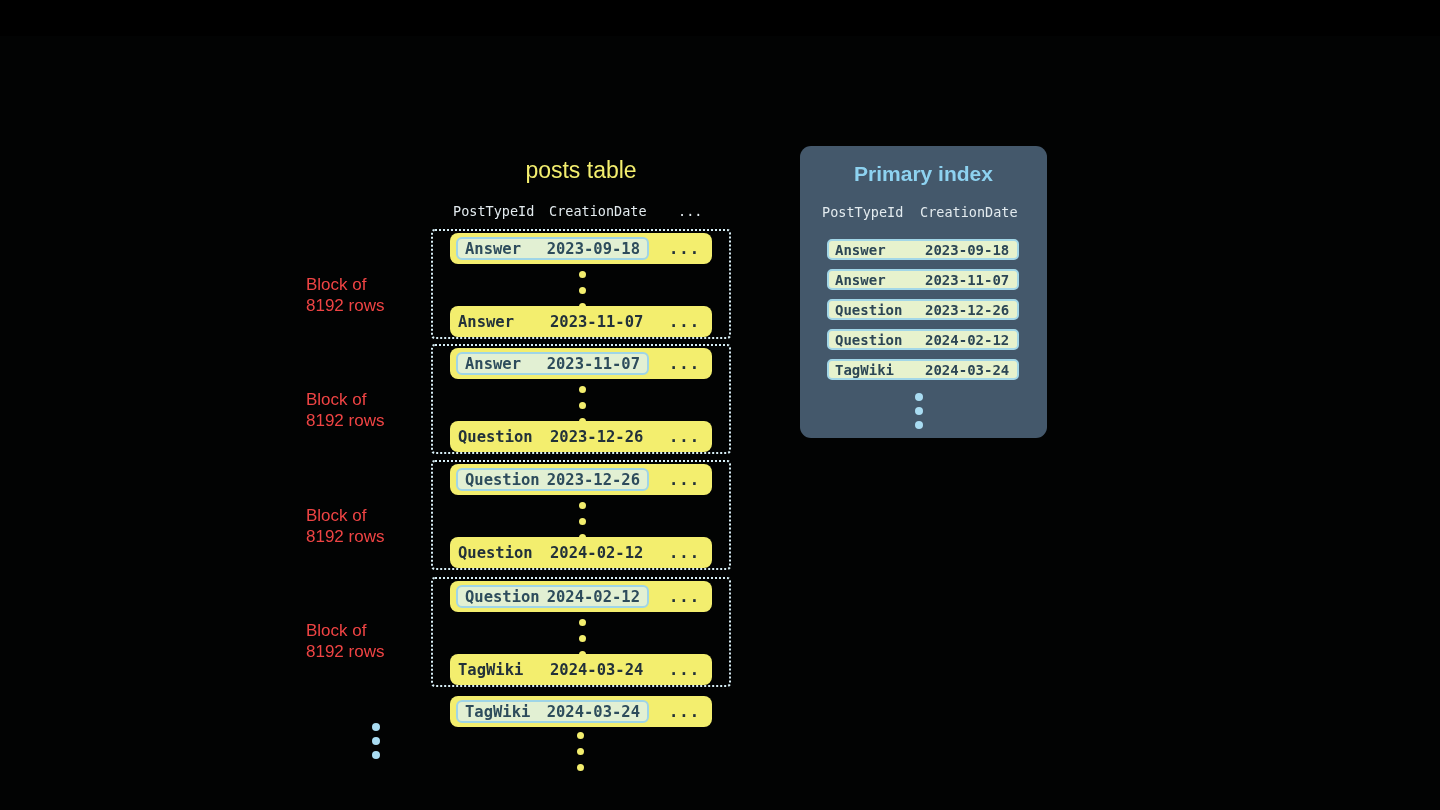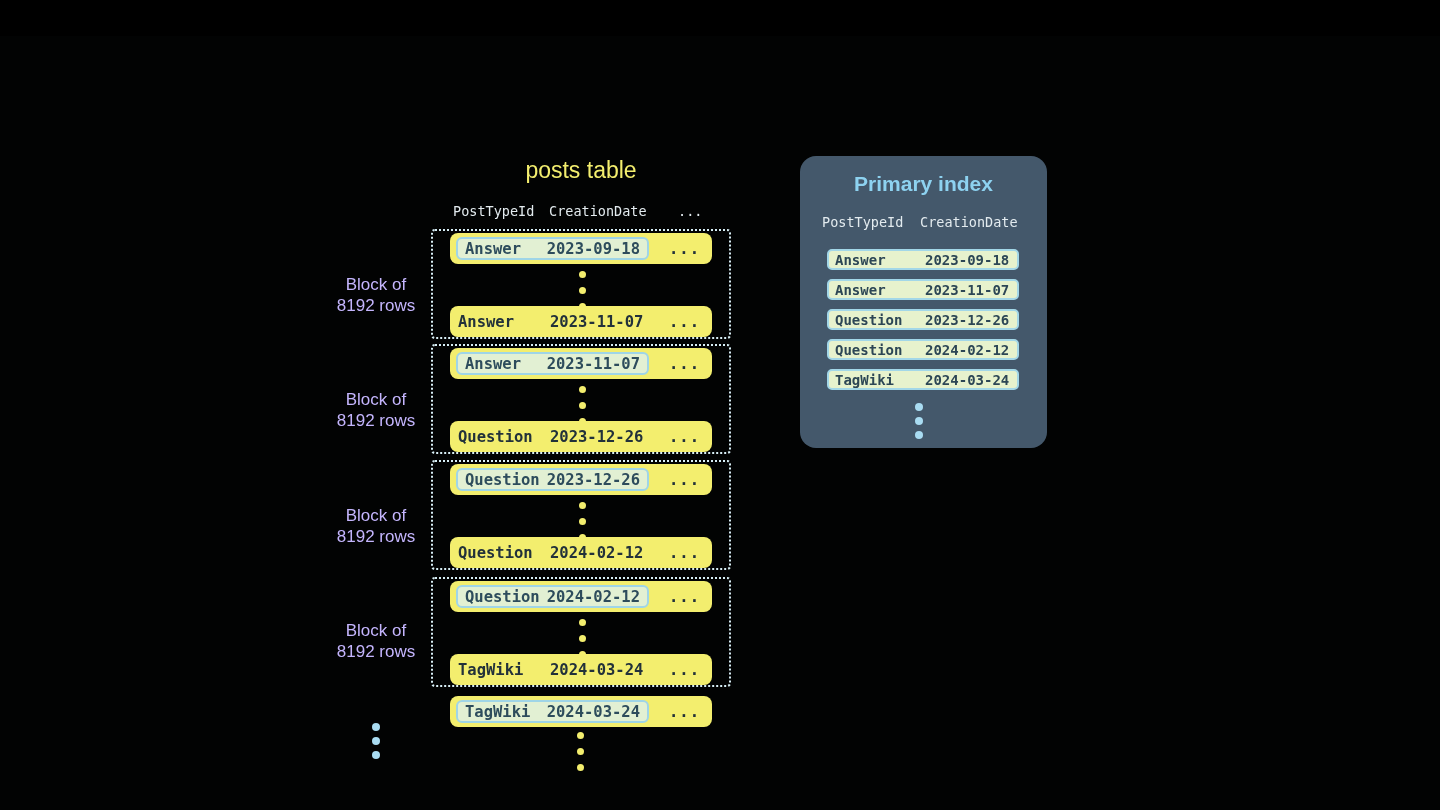--- a/index.html
+++ b/index.html
@@ -48,28 +48,28 @@
 
   .vdots { position:absolute; display:flex; flex-direction:column; align-items:center; }
   .vdots i { width:7px; height:7px; border-radius:50%; display:block; }
   .vdots.ydots { gap:9px; }
   .vdots.ydots i { background:#f3ee6e; }
   .vdots.bdots { gap:6px; }
   .vdots.bdots i { width:8px; height:8px; background:#a9dcf2; }
   .block .vdots { left:146px; top:40px; }
 
   .block-label {
-    position:absolute; left:306px; width:140px; text-align:center;
-    color:#c4b5fd; font-size:17px; line-height:21px;
+    position:absolute; left:306px; width:140px; text-align:left;
+    color:#ef4444; font-size:17px; line-height:21px;
   }
 
   
   .panel {
-    position:absolute; left:800px; top:120px; width:247px; height:292px;
-    background:#44586b; border-radius:16px;
+    position:absolute; left:800px; top:110px; width:247px; height:292px;
+    background:#44586b; border-radius:11px;
   }
   .panel-title {
     position:absolute; top:16px; left:0; width:100%;
     text-align:center; color:#8dd2f0; font-size:21px; font-weight:700;
   }
   .panel-header { left:22px; top:58px; }
   .panel-header .h-type { width:98px; display:inline-block; }
   .ipill {
     position:absolute; left:27px; width:192px; height:21px; box-sizing:border-box;
     border:2px solid #a3d7e8; border-radius:5px; background:#e7f2cd;

